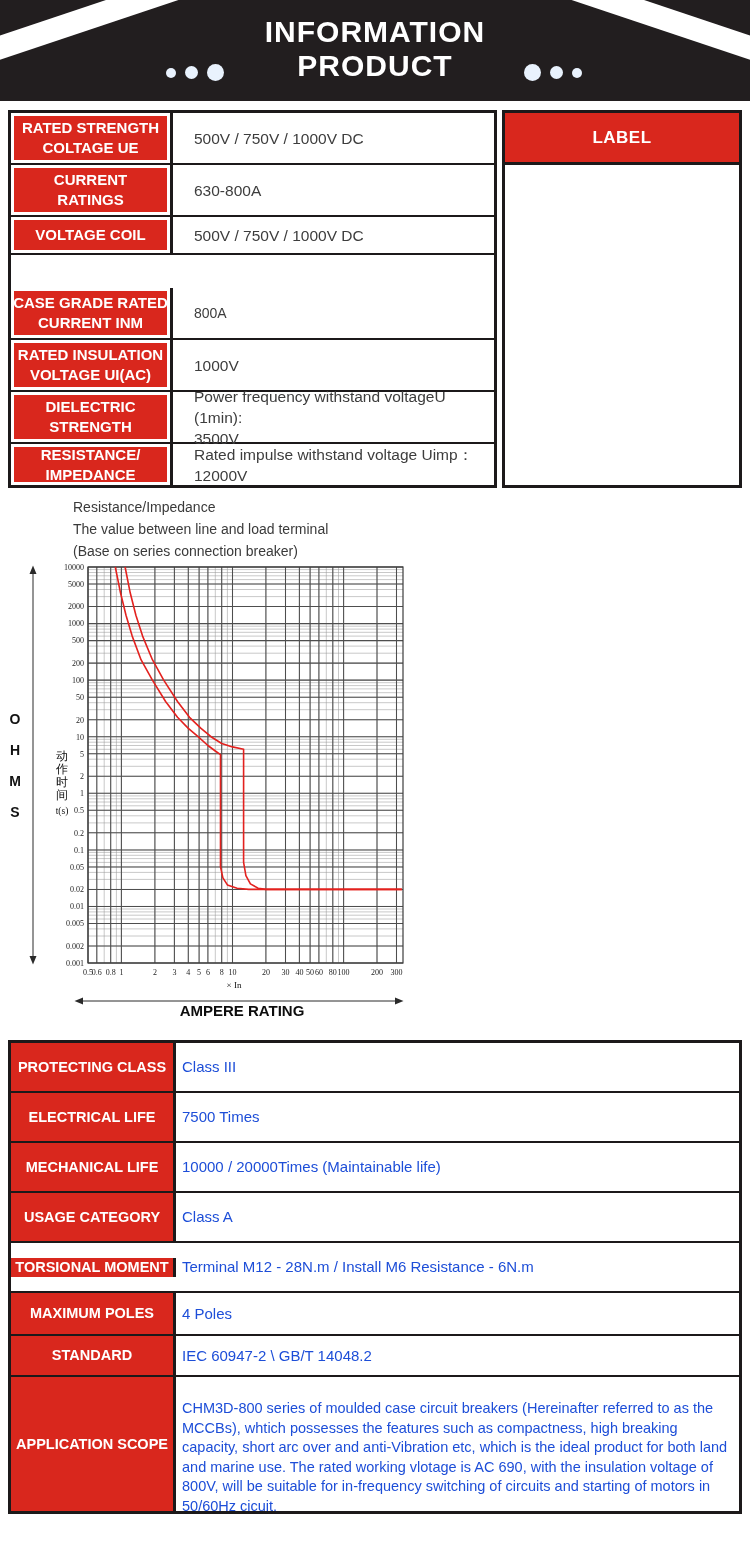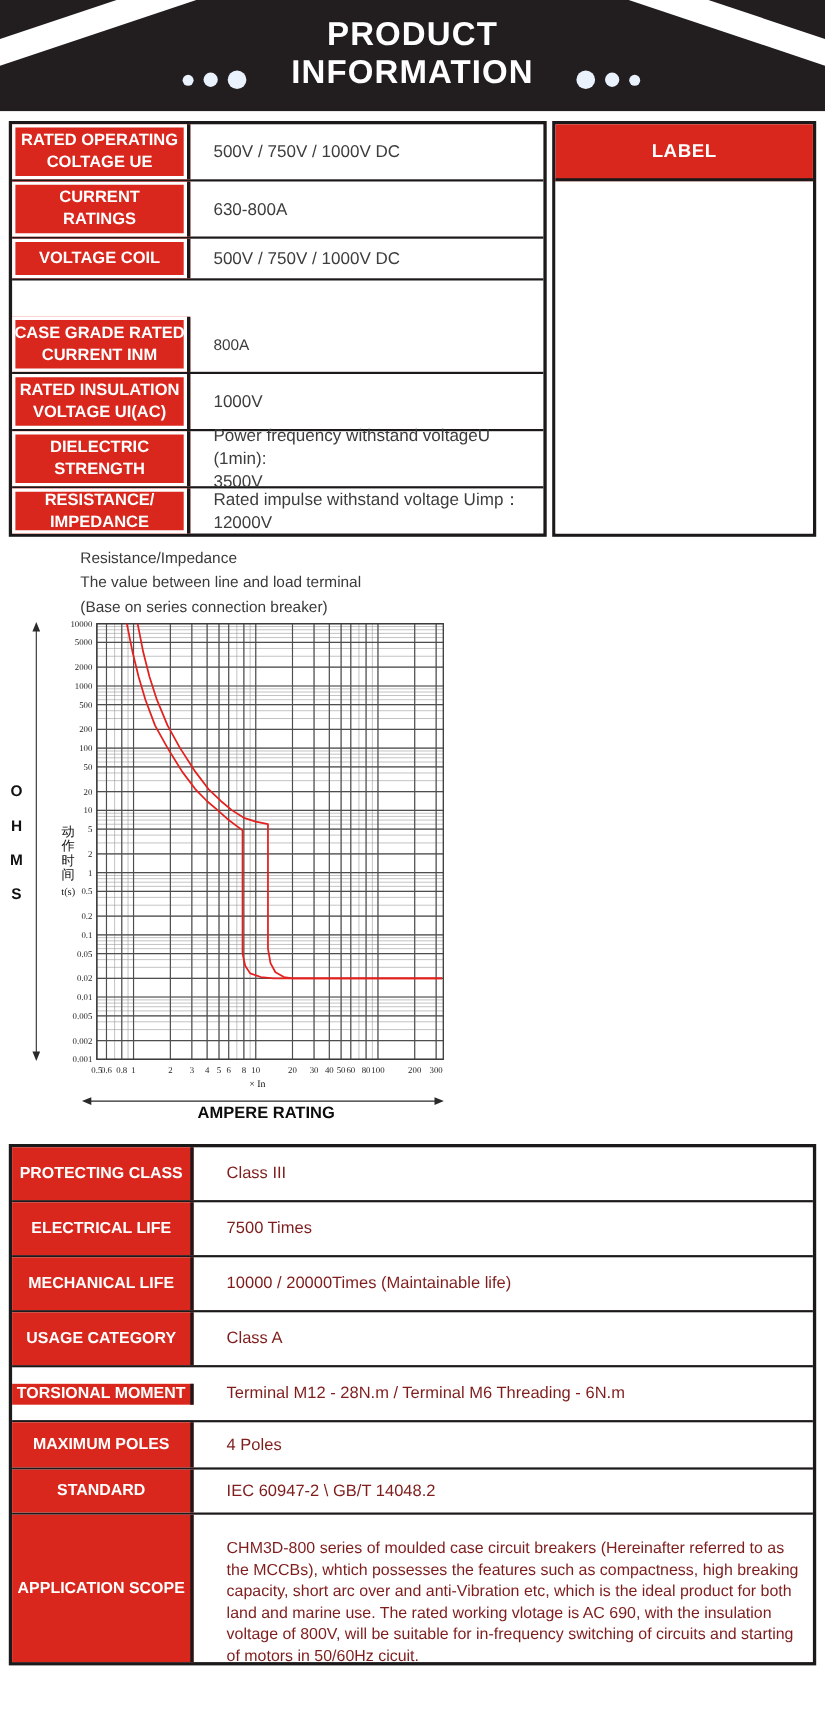--- a/index.html
+++ b/index.html
@@ -39,50 +39,50 @@
   .label-panel .body{flex:1;background:#ffffff;}
 
   
   .chart-sec{margin-top:8px;position:relative;}
   .notes{margin-left:73px;font-size:14px;color:#3a3a3a;line-height:22px;}
   #trip-chart-svg{display:block;width:420px;height:465px;margin-top:2px;}
 
   
   .det-tbl{margin:11px 8px 0 8px;}
   .det-tbl .lbl{width:165px;font-size:14.5px;line-height:19px;border-right:3px solid #1c191a;}
-  .det-tbl .val{padding:4px 8px 4px 6px;font-size:15px;color:#7f1d1d;line-height:19.5px;margin-left:24px;}
+  .det-tbl .val{padding:4px 8px 4px 6px;font-size:15px;color:#1d4ed8;line-height:19.5px;}
 </style>
 </head>
 <body>
 
 <div class="page">
 
   <div class="banner">
     <div class="stripe left"></div>
     <div class="stripe right"></div>
     <div class="banner-title">
+      <div>INFORMATION</div>
       <div>PRODUCT</div>
-      <div>INFORMATION</div>
     </div>
     <div class="dots left">
       <span class="dot" style="width:10px;height:10px;"></span>
       <span class="dot" style="width:13px;height:13px;"></span>
       <span class="dot" style="width:17px;height:17px;"></span>
     </div>
     <div class="dots right">
       <span class="dot" style="width:17px;height:17px;"></span>
       <span class="dot" style="width:13px;height:13px;"></span>
       <span class="dot" style="width:10px;height:10px;"></span>
     </div>
   </div>
 
   <div class="spec">
     <div class="tbl spec-tbl">
       <div class="row" style="height:52px;">
-        <div class="lbl">RATED OPERATING
+        <div class="lbl">RATED STRENGTH
 COLTAGE UE</div>
         <div class="val">500V / 750V / 1000V DC</div>
       </div>
       <div class="row" style="height:52px;">
         <div class="lbl">CURRENT
 RATINGS</div>
         <div class="val">630-800A</div>
       </div>
       <div class="row" style="height:38px;">
         <div class="lbl">VOLTAGE COIL</div>
@@ -346,21 +346,21 @@
     <div class="row" style="height:50px;">
       <div class="lbl">MECHANICAL LIFE</div>
       <div class="val">10000 / 20000Times  (Maintainable life)</div>
     </div>
     <div class="row" style="height:50px;">
       <div class="lbl">USAGE CATEGORY</div>
       <div class="val">Class A</div>
     </div>
     <div class="row" style="height:50px;align-items:center;">
       <div class="lbl">TORSIONAL MOMENT</div>
-      <div class="val">Terminal M12 - 28N.m / Terminal M6 Threading - 6N.m</div>
+      <div class="val">Terminal M12 - 28N.m / Install M6 Resistance - 6N.m</div>
     </div>
     <div class="row" style="height:43px;">
       <div class="lbl">MAXIMUM POLES</div>
       <div class="val">4 Poles</div>
     </div>
     <div class="row" style="height:41px;">
       <div class="lbl">STANDARD</div>
       <div class="val">IEC 60947-2 \ GB/T 14048.2</div>
     </div>
     <div class="row" style="height:134px;">

